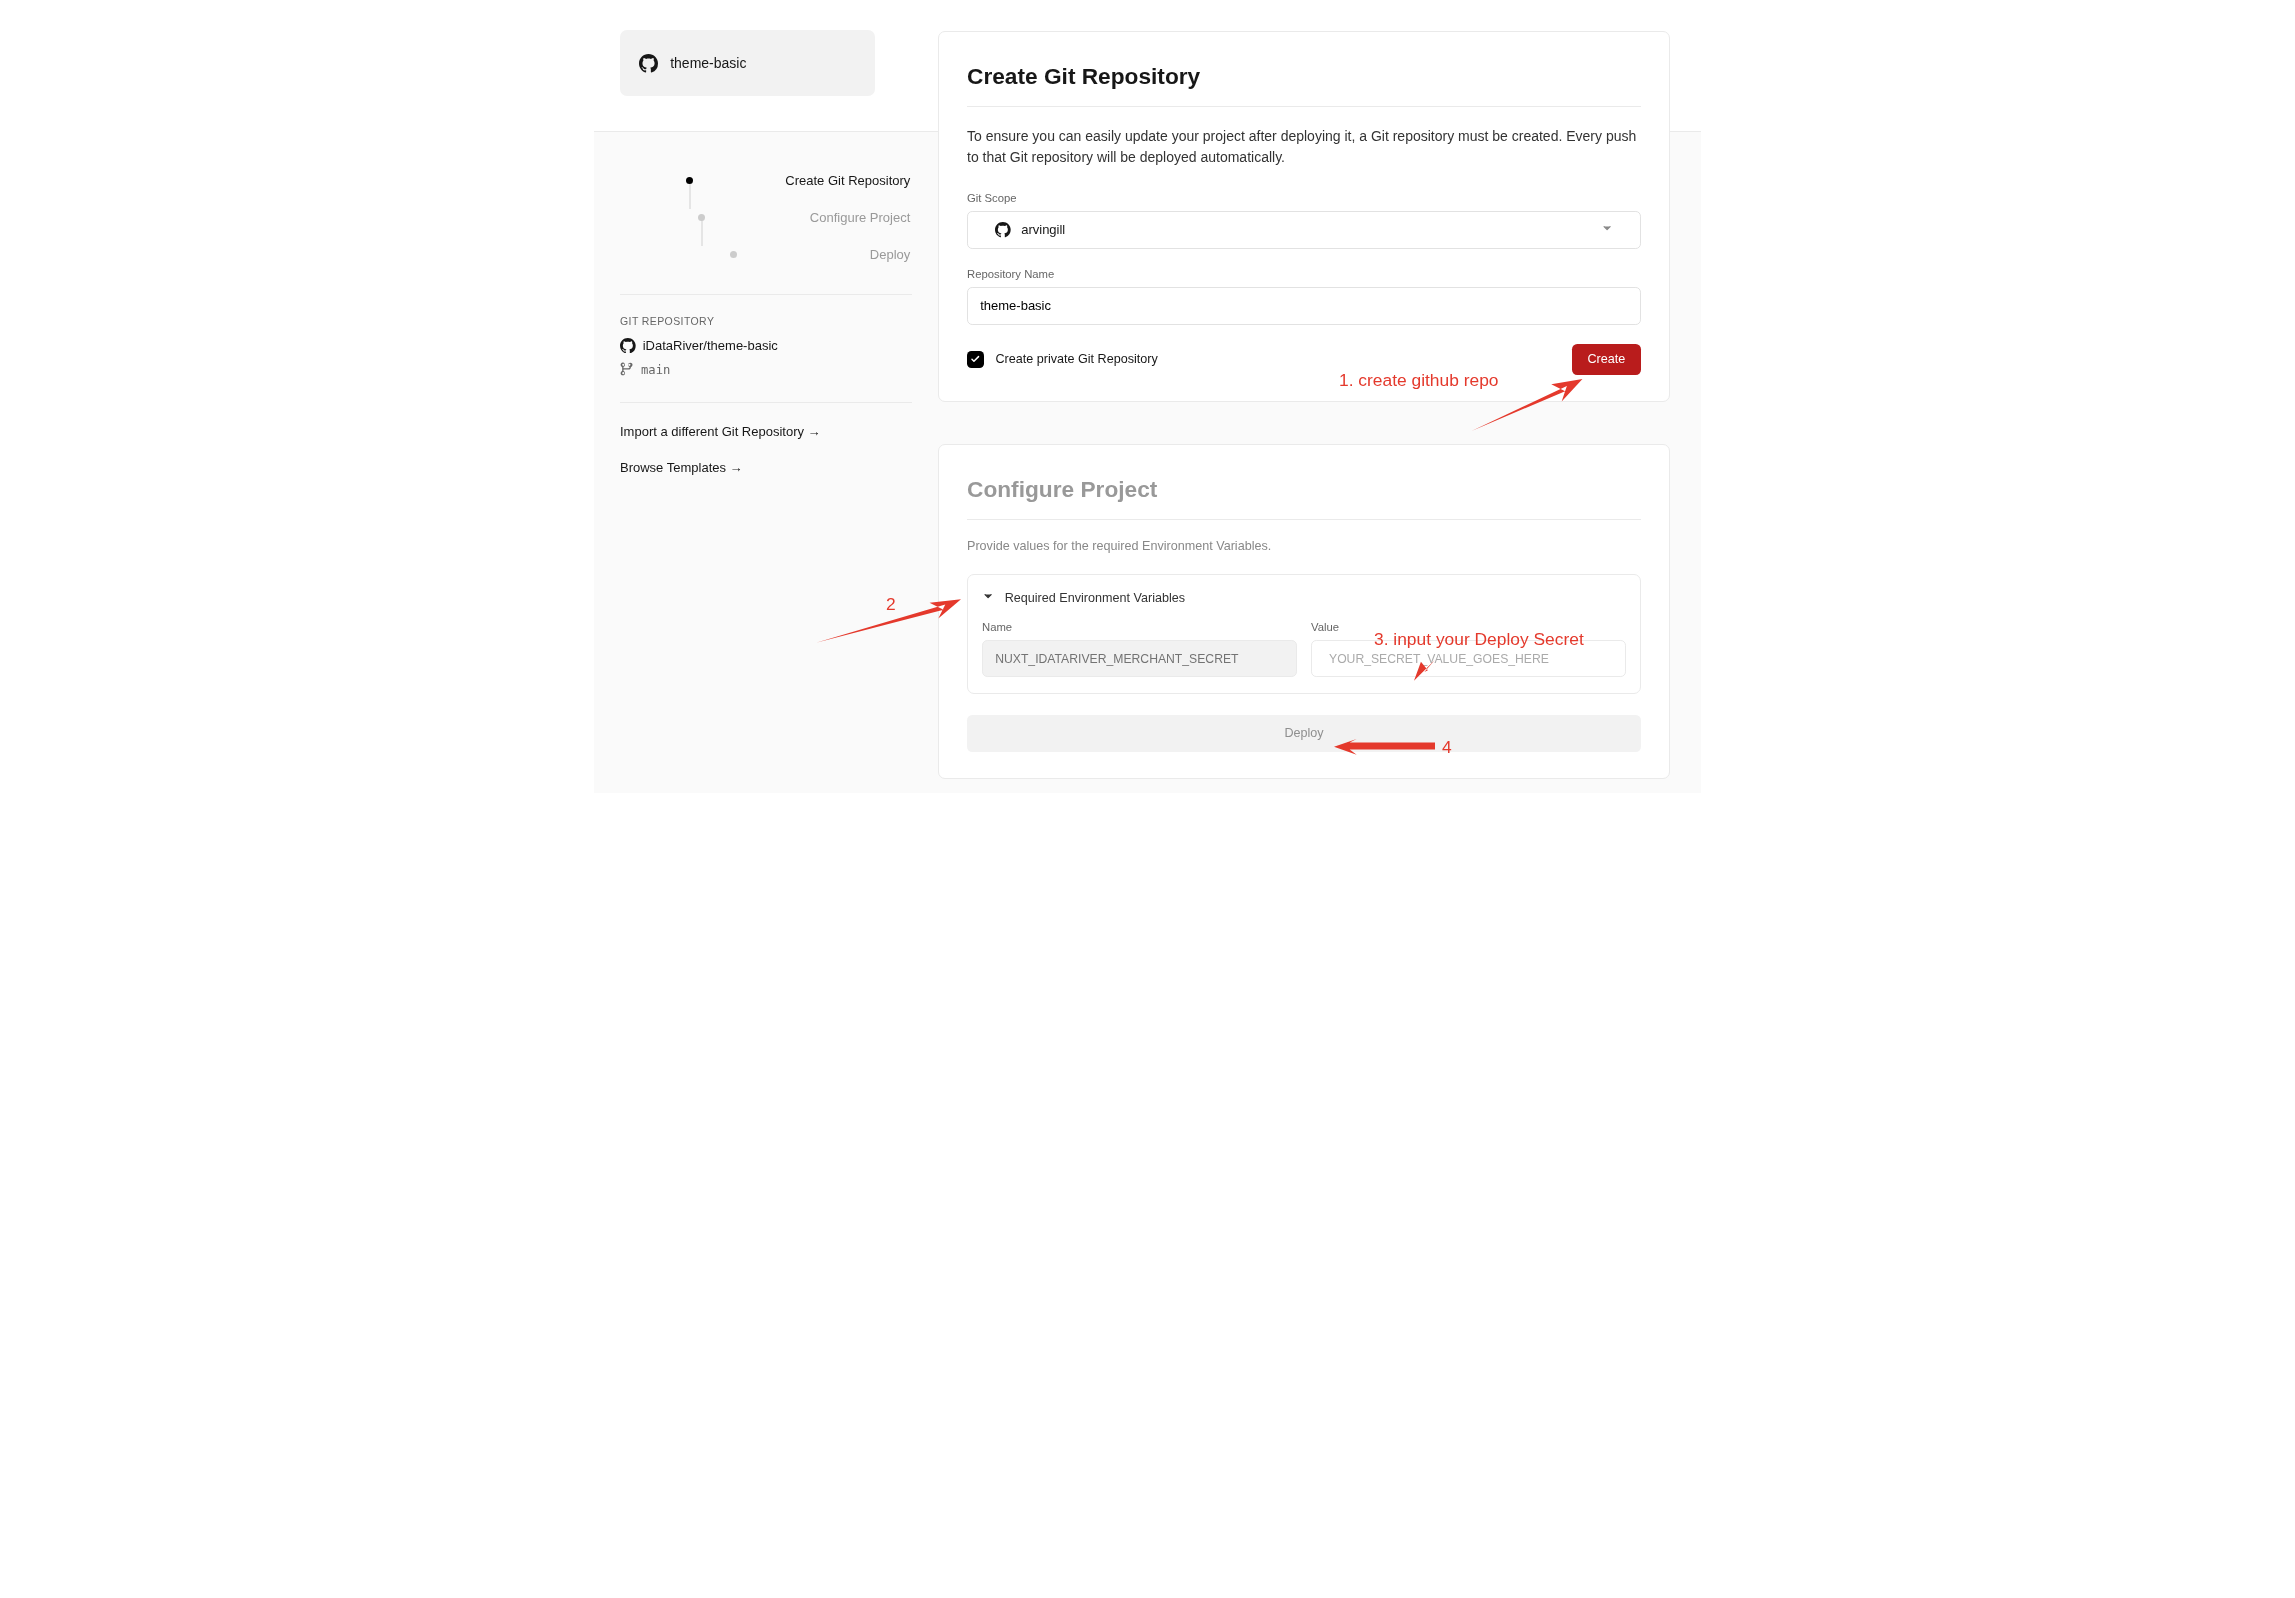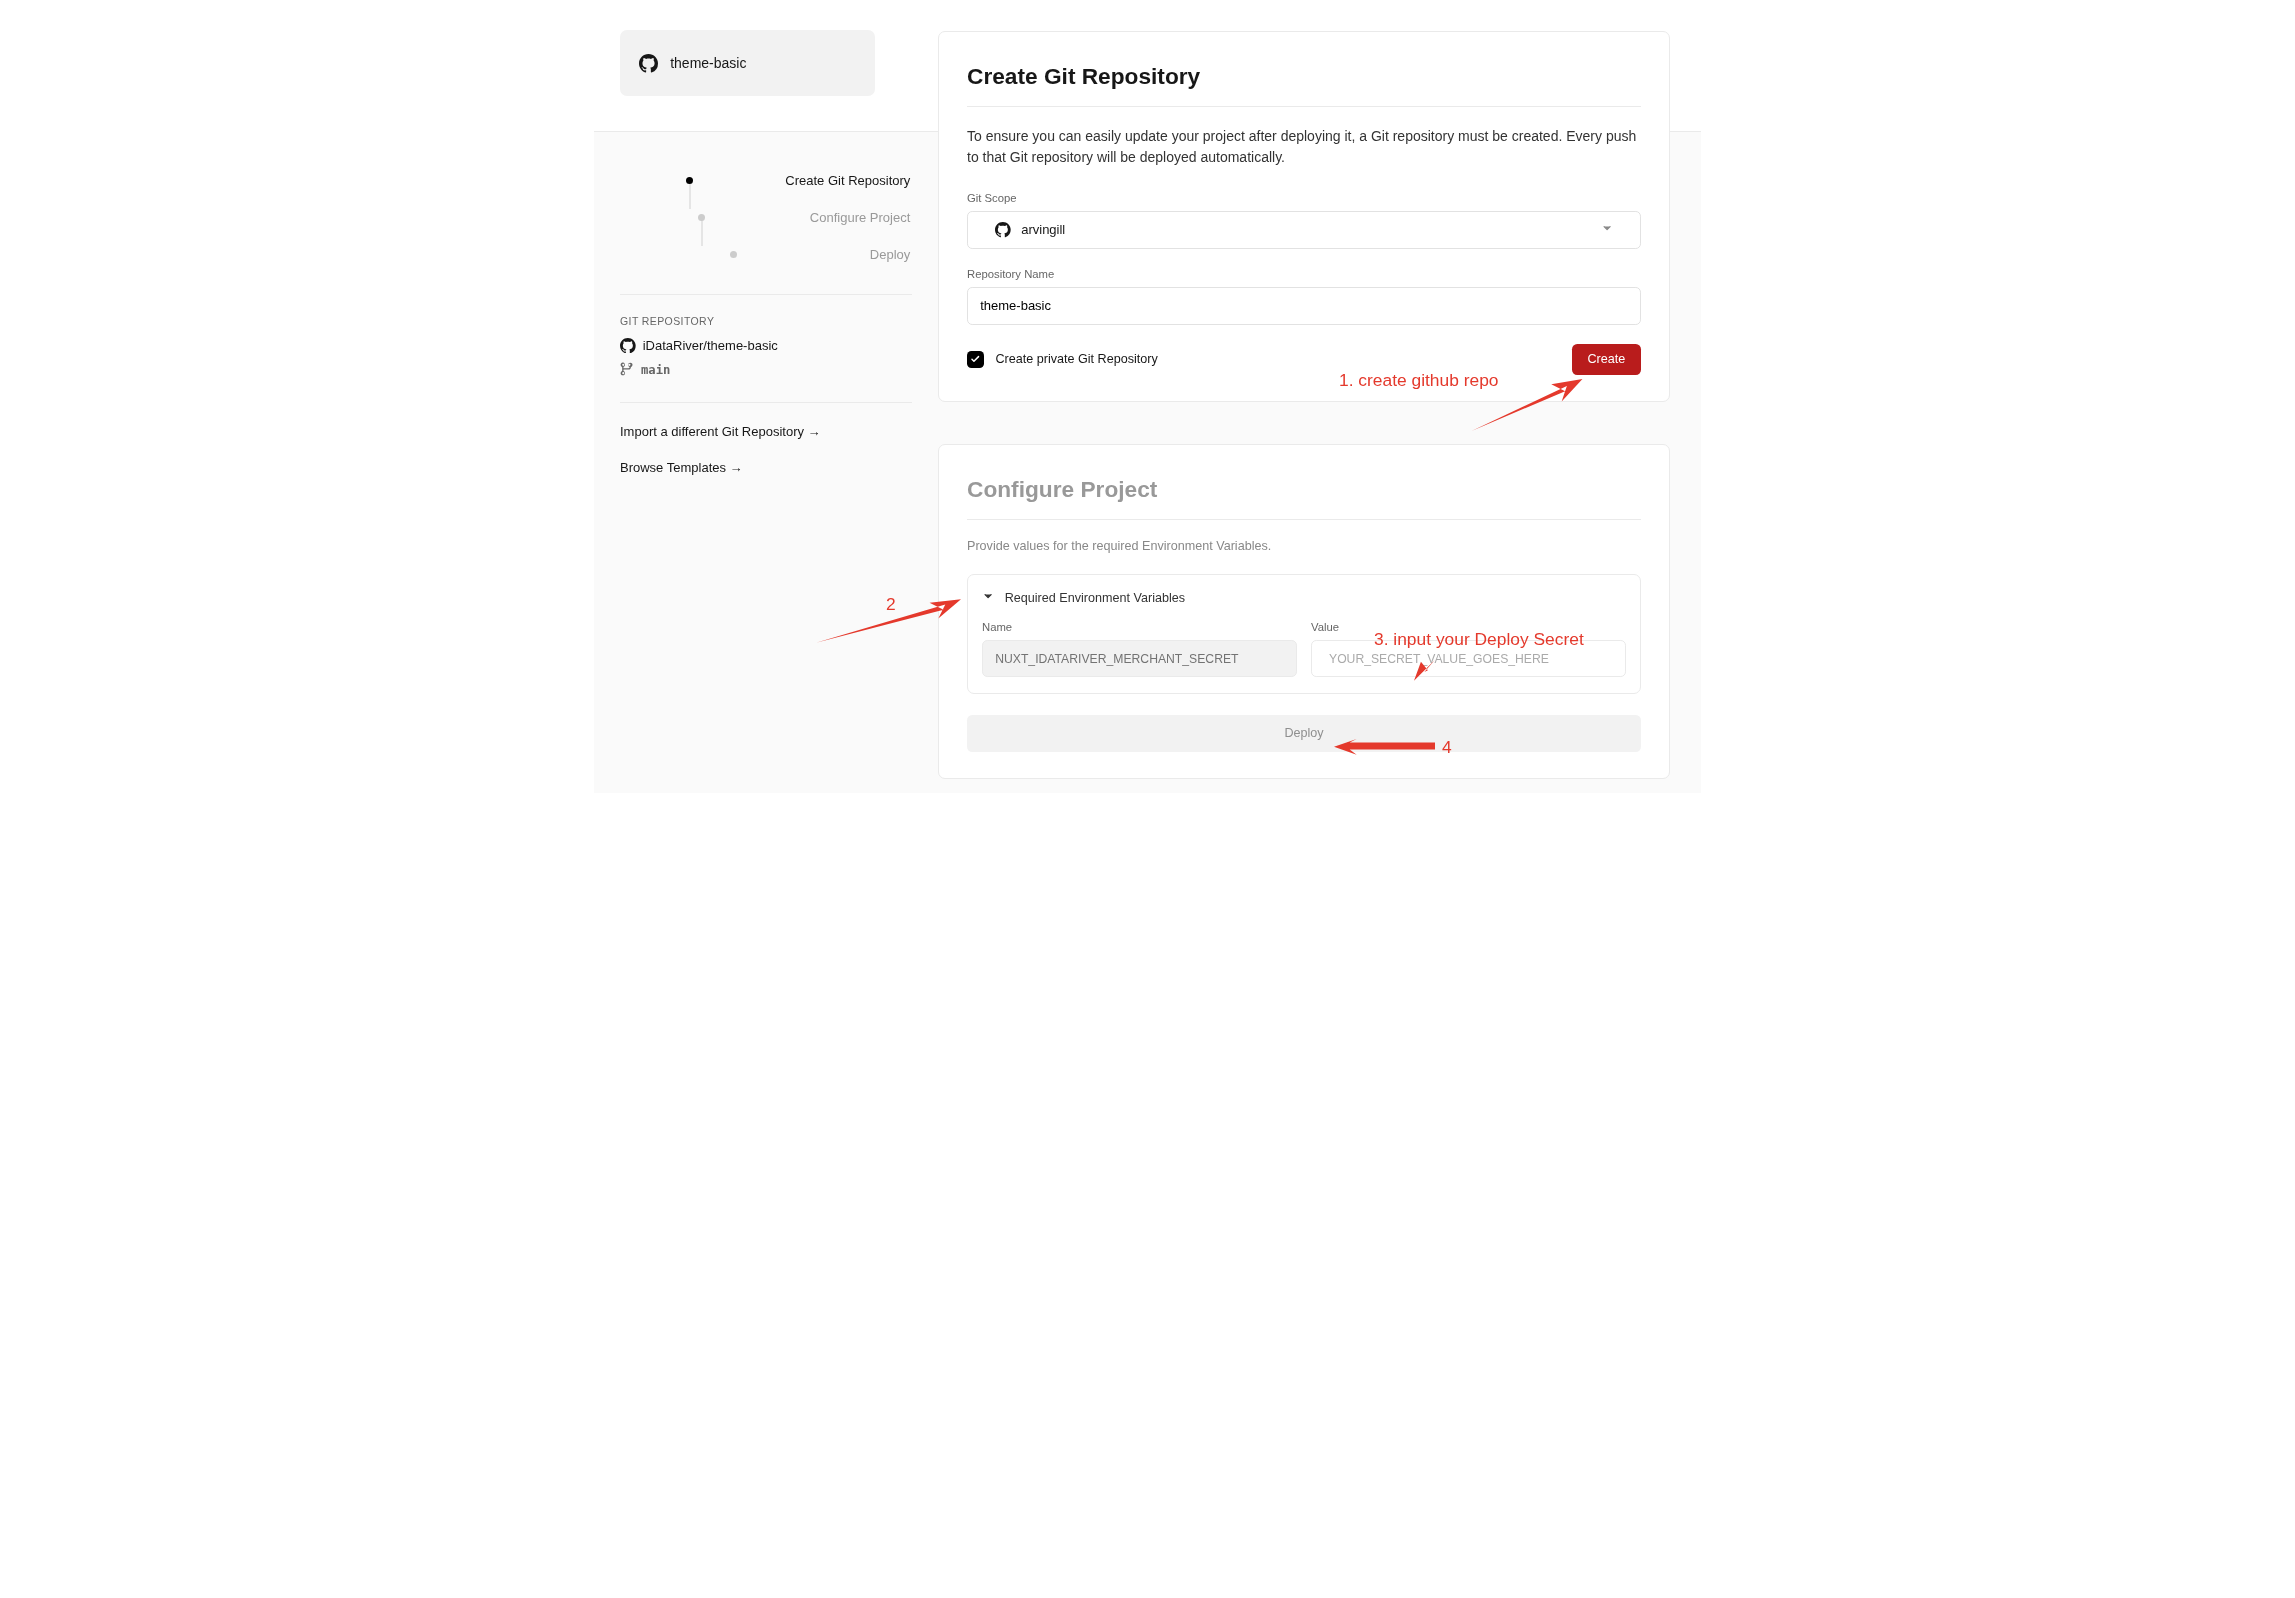--- a/index.html
+++ b/index.html
@@ -42,21 +42,21 @@
   .step-row .dot { width:7px; height:7px; border-radius:50%; background:#ccc; position:absolute; }
   .step-row.s1 .dot { left:66px; top:15px; background:#000; }
   .step-row.s2 .dot { left:78px; top:15px; }
   .step-row.s3 .dot { left:110px; top:15px; }
   .step-label { font-size:13px; color:#999; padding-right: 1.7px; }
   .step-row.s1 .step-label { color:#171717; font-weight:500; }
   .line1 { position:absolute; left:69px; top:21px; width:1.7px; height:30px; background:#e5e5e5; }
   .line2 { position:absolute; left:81px; top:58px; width:1.7px; height:30px; background:#e5e5e5; }
   .side-section-label { font-size:10.5px; font-weight:500; color:#666; letter-spacing:0.4px; margin-top:20px; }
   .repo-line { display:flex; align-items:center; gap:7px; margin-top:11px; font-size:13px; }
-  .branch-line { display:flex; align-items:center; gap:7px; margin-top:8.7px; color:#666; font-size:12.2px; font-family: ui-monospace, SFMono-Regular, Menlo, monospace; font-weight: bold; }
+  .branch-line { display:flex; align-items:center; gap:7px; margin-top:8.7px; color:#666; font-size:12.2px; font-family: ui-monospace, SFMono-Regular, Menlo, monospace; }
   .branch-icon-svg { width:14px; height:14px; }
   .side-divider { border-top:0.9px solid #eaeaea; margin-top:22.7px; }
   .side-link { display:block; margin-top:21px; color:#171717; font-size:13px; cursor:pointer; }
   .side-link .arrow { margin-left:3.5px; }
 
   .main { flex:1; padding-top:0; position:relative; }
   .card {
     position:absolute;
     left: 0; right: 31px;
     top: -101px;

